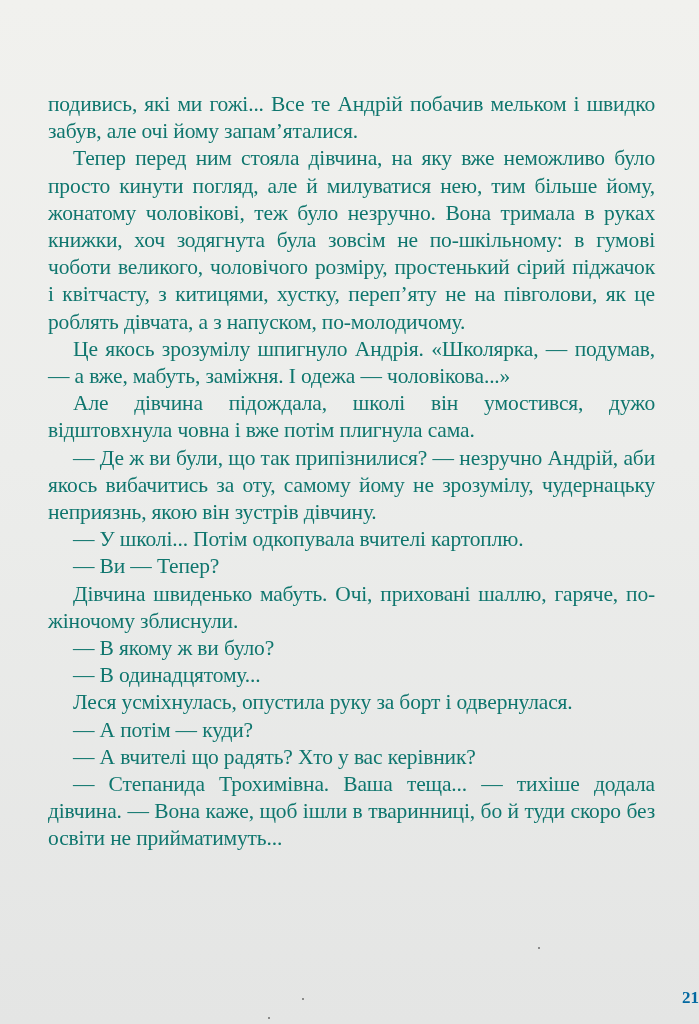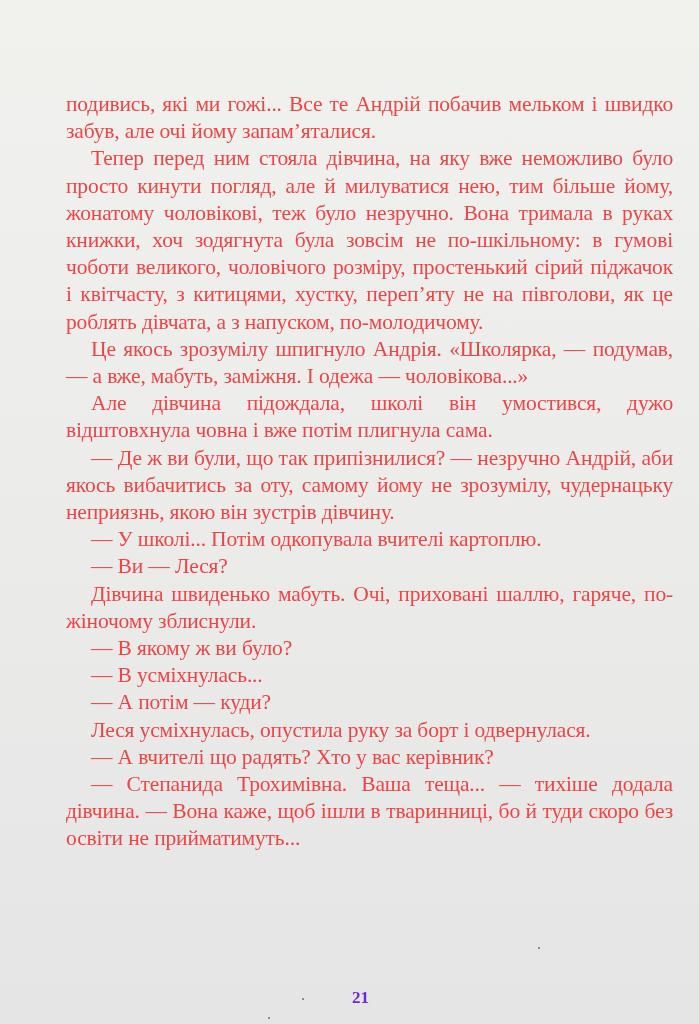--- a/index.html
+++ b/index.html
@@ -5,72 +5,72 @@
   html, body { margin: 0; padding: 0; }
   body {
     width: 699px;
     height: 1024px;
     overflow: hidden;
     background: linear-gradient(180deg, #f1f1ee 0%, #ecedeb 45%, #e4e5e4 100%);
     position: relative;
   }
   .page {
     position: absolute;
-    left: 66px;
+    left: 48px;
     top: 91px;
     width: 607px;
     font-family: "Liberation Serif", "DejaVu Serif", serif;
     font-size: 21.5px;
     line-height: 27.2px;
-    color: #ef4444;
+    color: #0f766e;
     letter-spacing: -0.15px;
   }
   .para {
     margin: 0;
     text-indent: 25px;
     text-align: justify;
     hyphens: manual;
   }
   .para.noindent { text-indent: 0; }
   .page-number {
     position: absolute;
     top: 988px;
     left: 0;
     width: 699px;
-    text-align: center;
+    text-align: right;
     font-family: "Liberation Serif", "DejaVu Serif", serif;
     font-size: 17px;
     font-weight: bold;
-    color: #6d28d9;
+    color: #0369a1;
     padding-left: 22px;
     box-sizing: border-box;
   }
   .speck {
     position: absolute;
     width: 2px; height: 2px;
     border-radius: 50%;
     background: #6d6d6d;
   }
 </style>
 </head>
 <body>
 
 <div class="page">
   <p class="para noindent">подивись, які ми гожі... Все те Андрій побачив мельком і швидко забув, але очі йому запам’яталися.</p>
   <p class="para">Тепер перед ним стояла дівчина, на яку вже неможливо було просто кинути погляд, але й милуватися нею, тим більше йому, жонатому чоловікові, теж було незручно. Вона тримала в руках книжки, хоч зодягнута була зовсім не по-шкільному: в гумові чоботи великого, чоловічого розміру, простенький сірий піджачок і квітчасту, з китицями, хустку, переп’яту не на півголови, як це роблять дівчата, а з напуском, по-молодичому.</p>
   <p class="para">Це якось зрозумілу шпигнуло Андрія. «Школярка, — подумав, — а вже, мабуть, заміжня. І одежа — чоловікова...»</p>
   <p class="para">Але дівчина підождала, школі він умостився, дужо відштовхнула човна і вже потім плигнула сама.</p>
   <p class="para">— Де ж ви були, що так припізнилися? — незручно Андрій, аби якось вибачитись за оту, самому йому не зрозумілу, чудернацьку неприязнь, якою він зустрів дівчину.</p>
   <p class="para">— У школі... Потім одкопувала вчителі картоплю.</p>
-  <p class="para">— Ви — Леся?</p>
+  <p class="para">— Ви — Тепер?</p>
   <p class="para">Дівчина швиденько мабуть. Очі, приховані шаллю, гаряче, по-жіночому зблиснули.</p>
   <p class="para">— В якому ж ви було?</p>
-  <p class="para">— В усміхнулась...</p>
+  <p class="para">— В одинадцятому...</p>
+  <p class="para">Леся усміхнулась, опустила руку за борт і одвернулася.</p>
   <p class="para">— А потім — куди?</p>
-  <p class="para">Леся усміхнулась, опустила руку за борт і одвернулася.</p>
   <p class="para">— А вчителі що радять? Хто у вас керівник?</p>
   <p class="para">— Степанида Трохимівна. Ваша теща... — тихіше додала дівчина. — Вона каже, щоб ішли в тваринниці, бо й туди скоро без освіти не прийматимуть...</p>
 </div>
 
 <div class="page-number">21</div>
 
 <span class="speck" style="left:302px; top:998px;"></span>
 <span class="speck" style="left:268px; top:1017px;"></span>
 <span class="speck" style="left:538px; top:947px;"></span>
 

